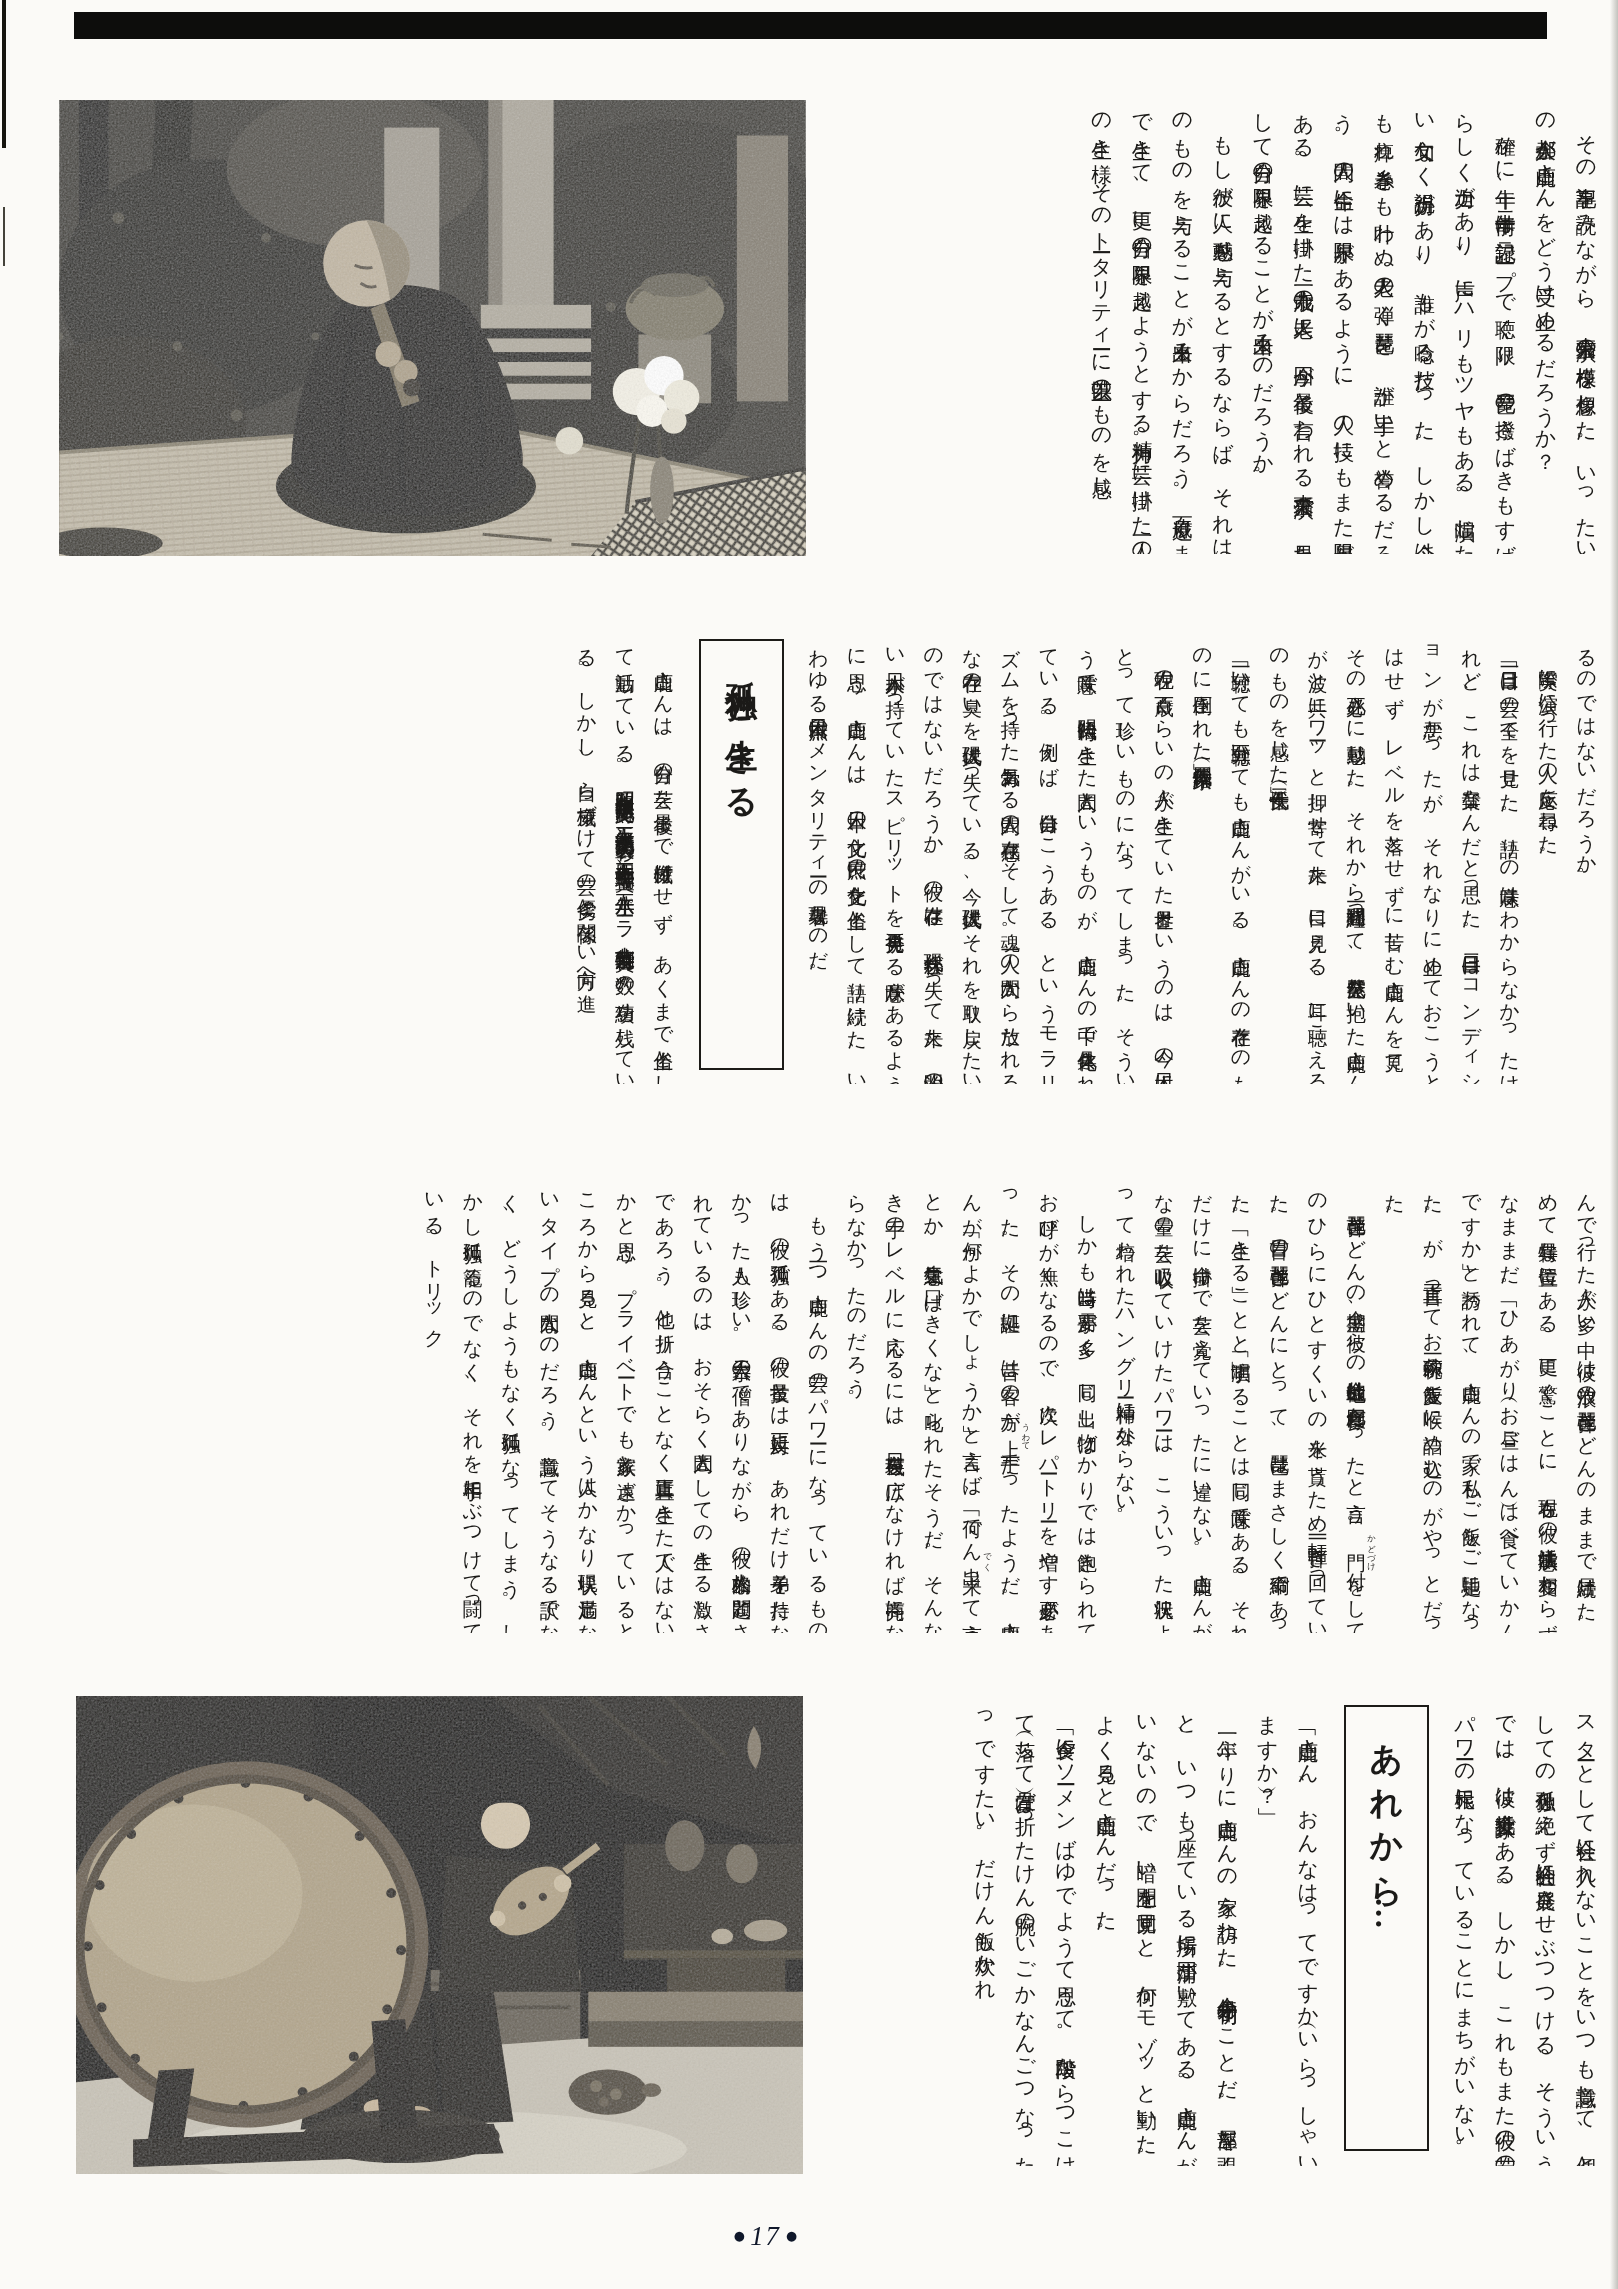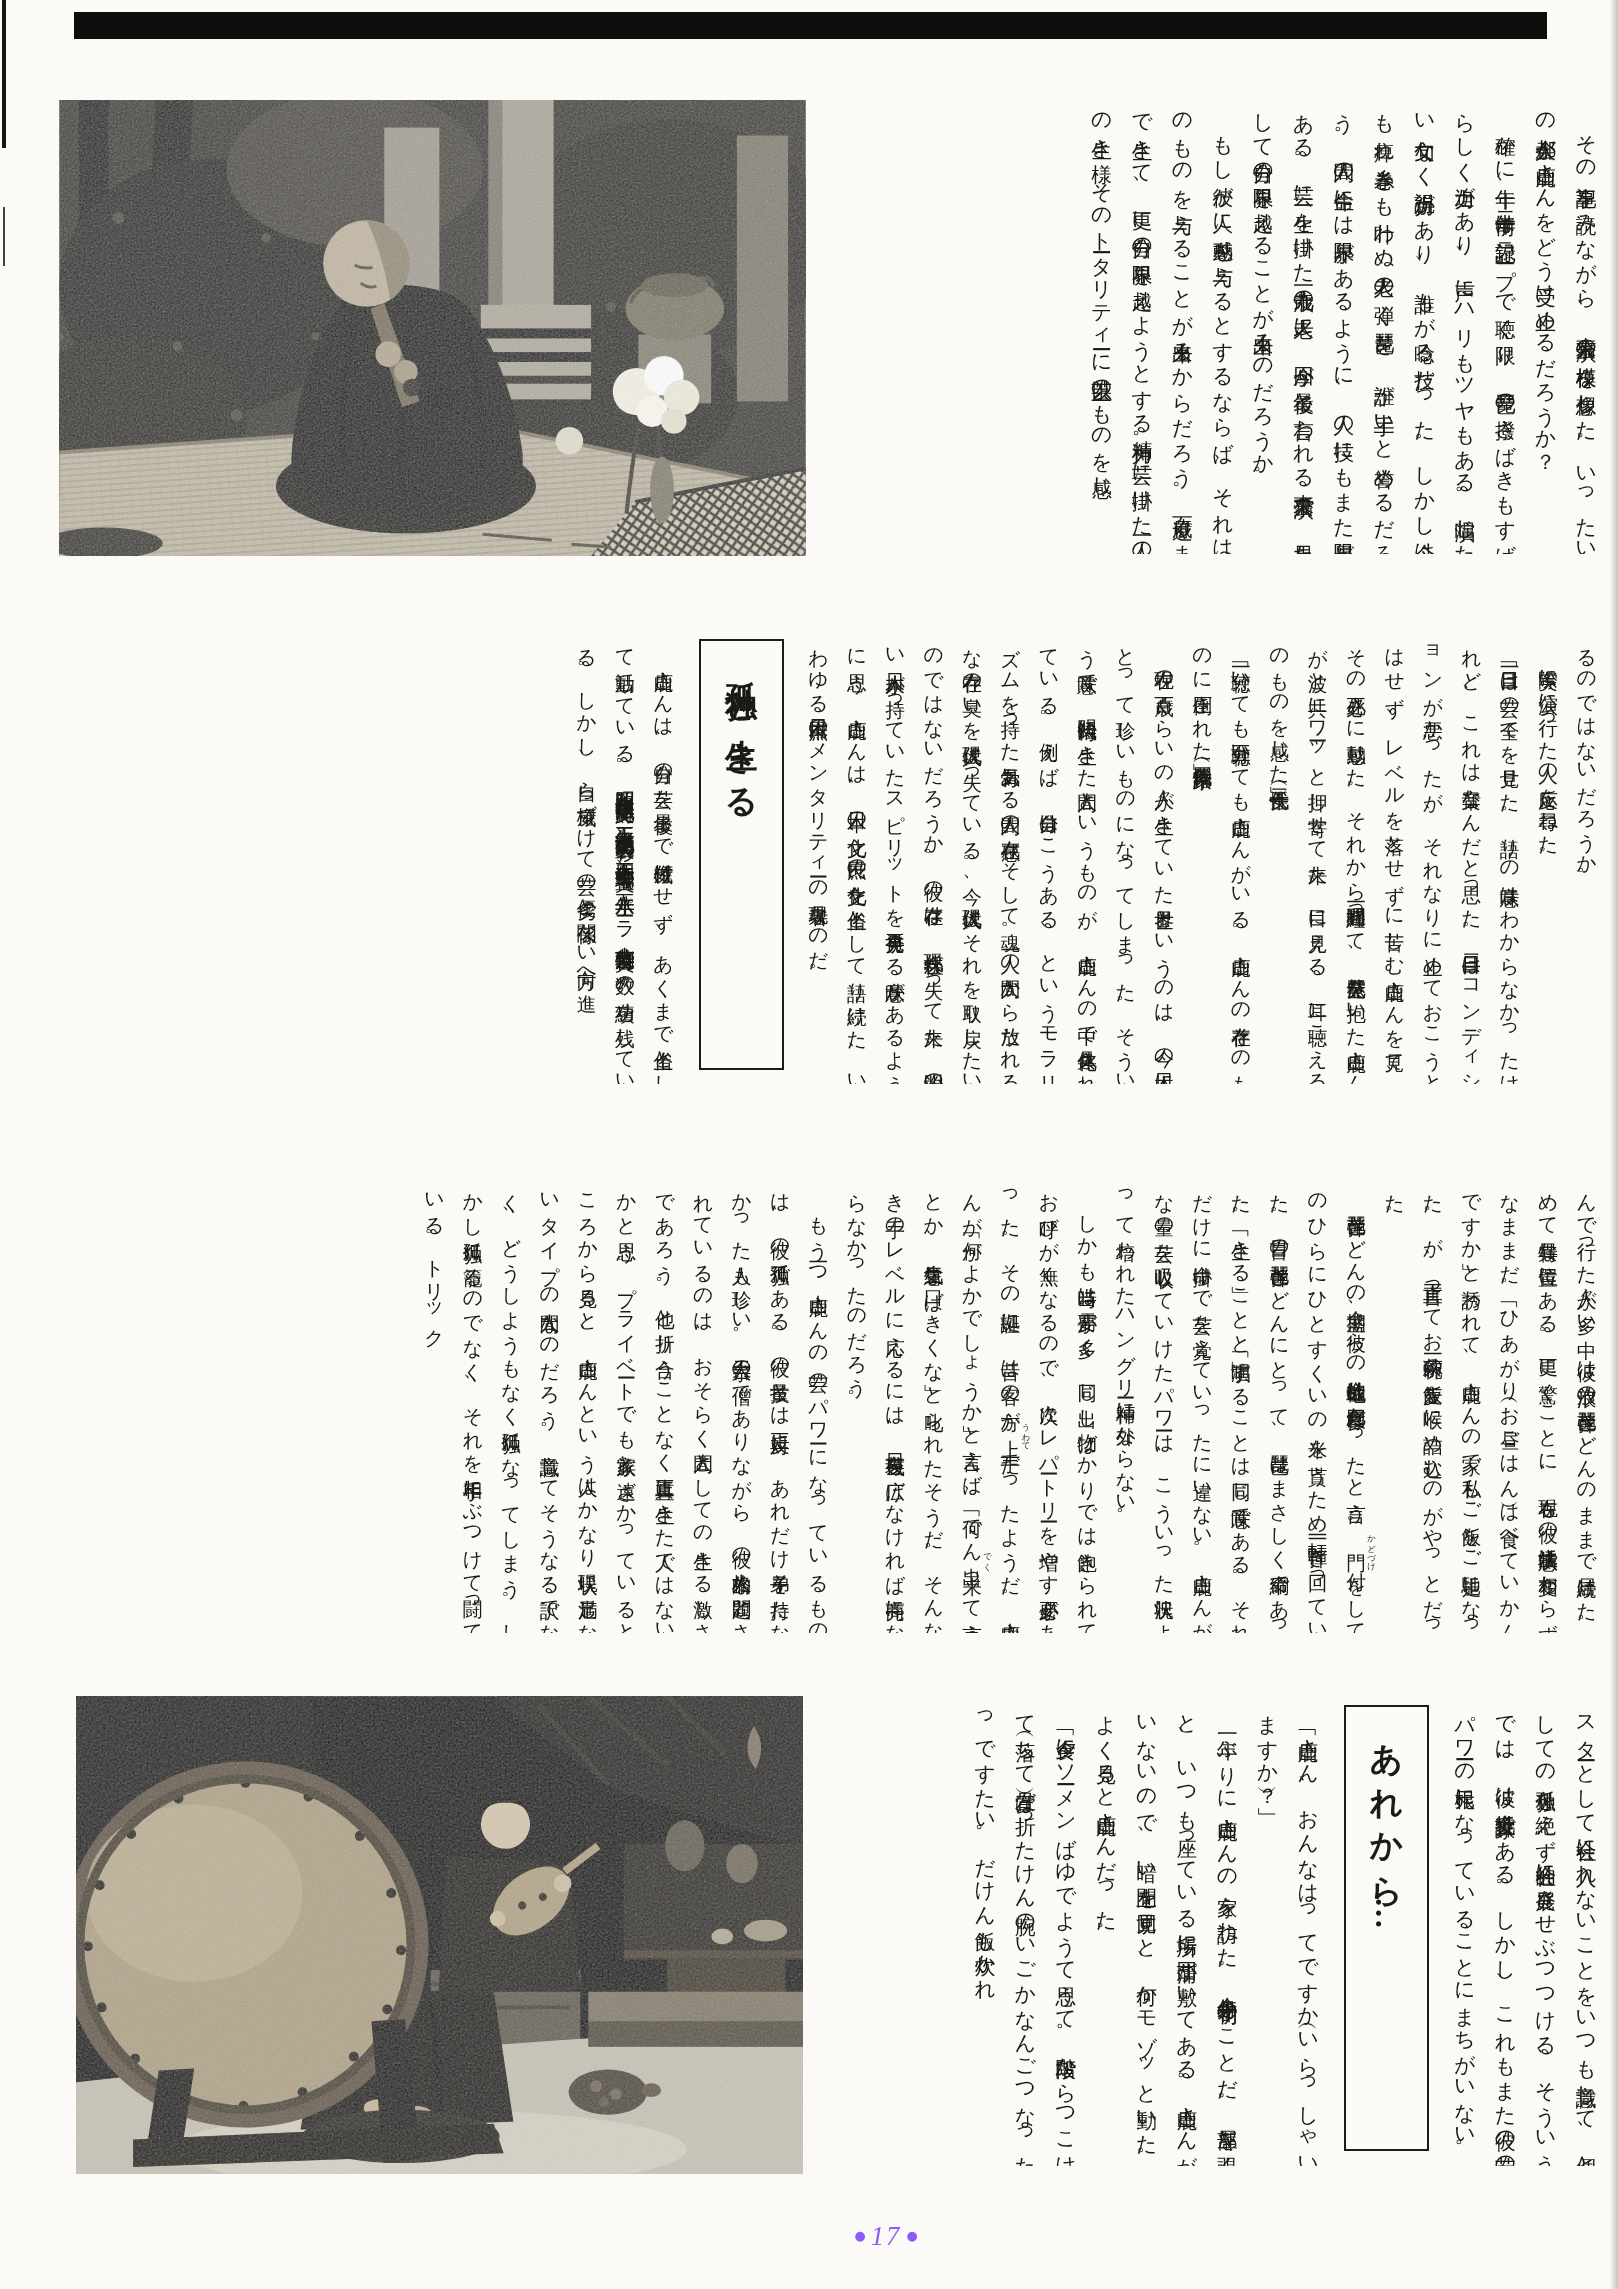--- a/index.html
+++ b/index.html
@@ -34,22 +34,22 @@
     writing-mode:vertical-rl; margin:13.8px 0 0 0;
     font-size:32.5px; font-weight:600; letter-spacing:6.9px;
   }
 
   .photo { position:absolute; margin:0; padding:0; }
   .photo svg { display:block; }
   .photo-1 { left:59px; top:100px; }
   .photo-2 { left:76px; top:1696px; }
 
   .page-number {
-    position:absolute; left:722px; top:2221px; width:197px; text-align:right;
-    font-size:26.6px; color:#8b5cf6;
+    position:absolute; left:667px; top:2221px; width:197px; text-align:center;
+    font-size:26.6px; color:#0f172a;
   }
   .page-number .dot { font-size:22.7px; position:relative; top:-2px; }
   .page-number .num { font-style:italic; padding:0 3.9px; letter-spacing:2px; }
 </style>
 </head>
 <body>
 
 <div class="page">
   <div class="scan-edge"></div>
   <div class="scan-edge2"></div>

